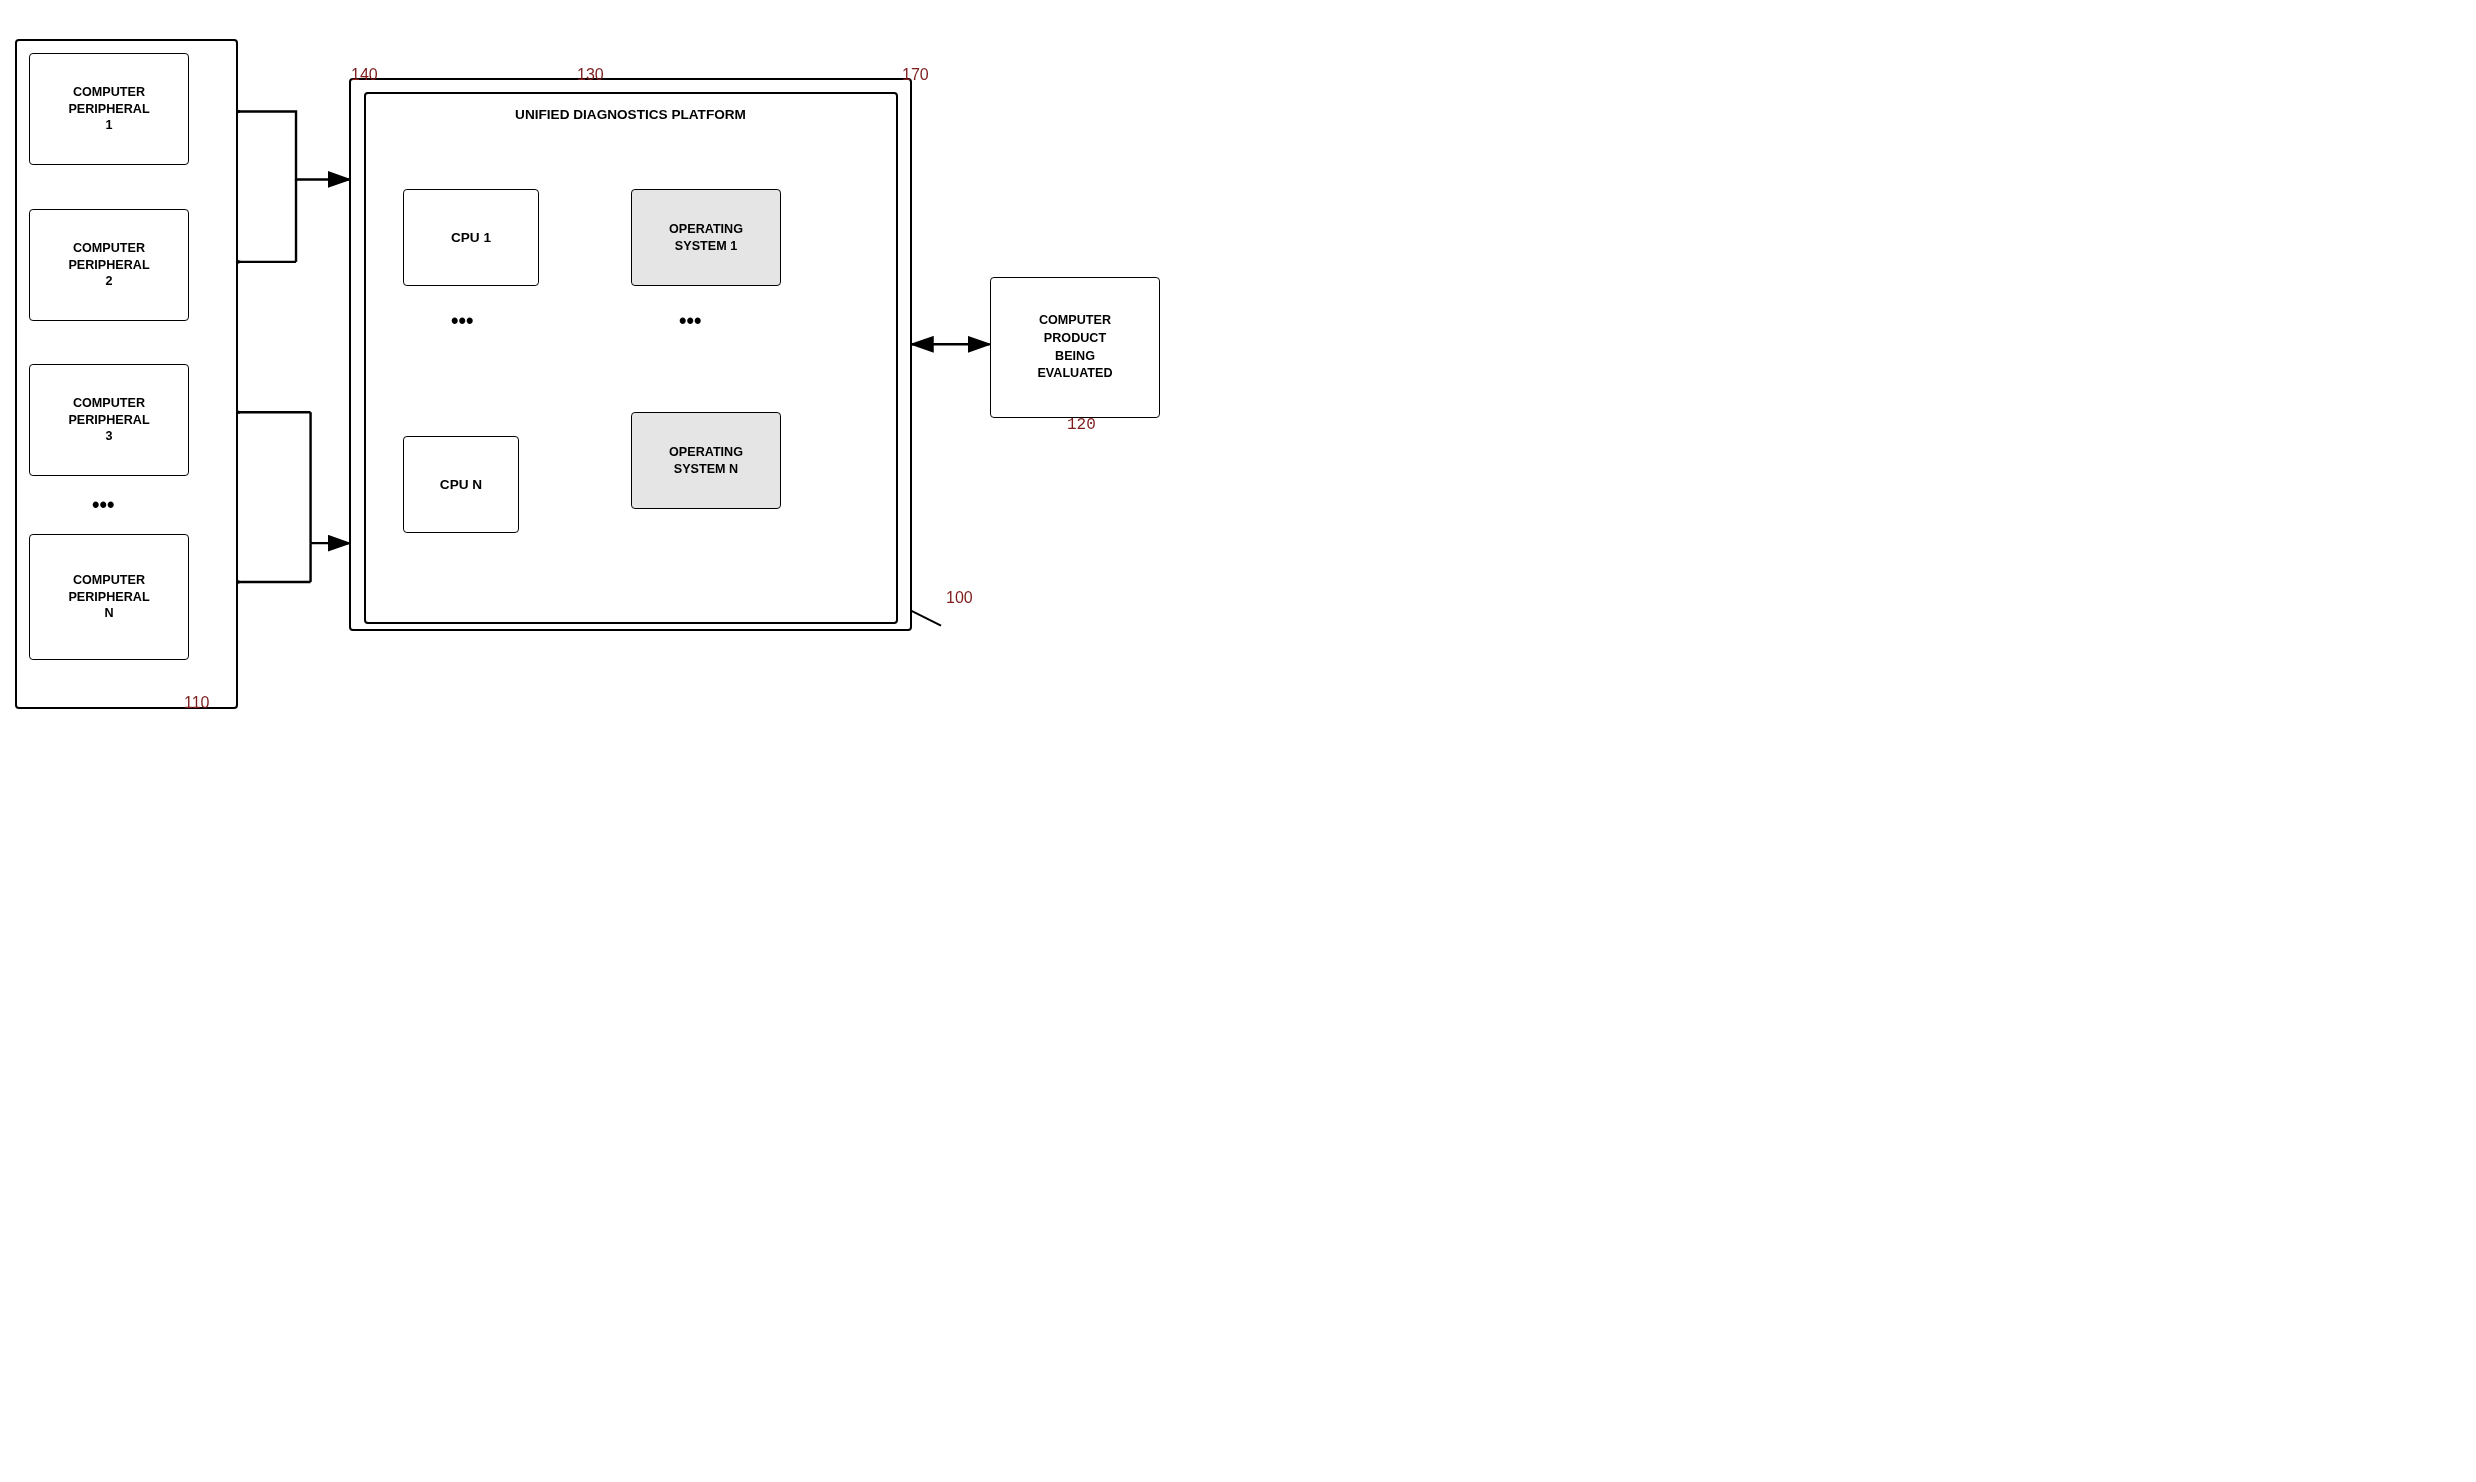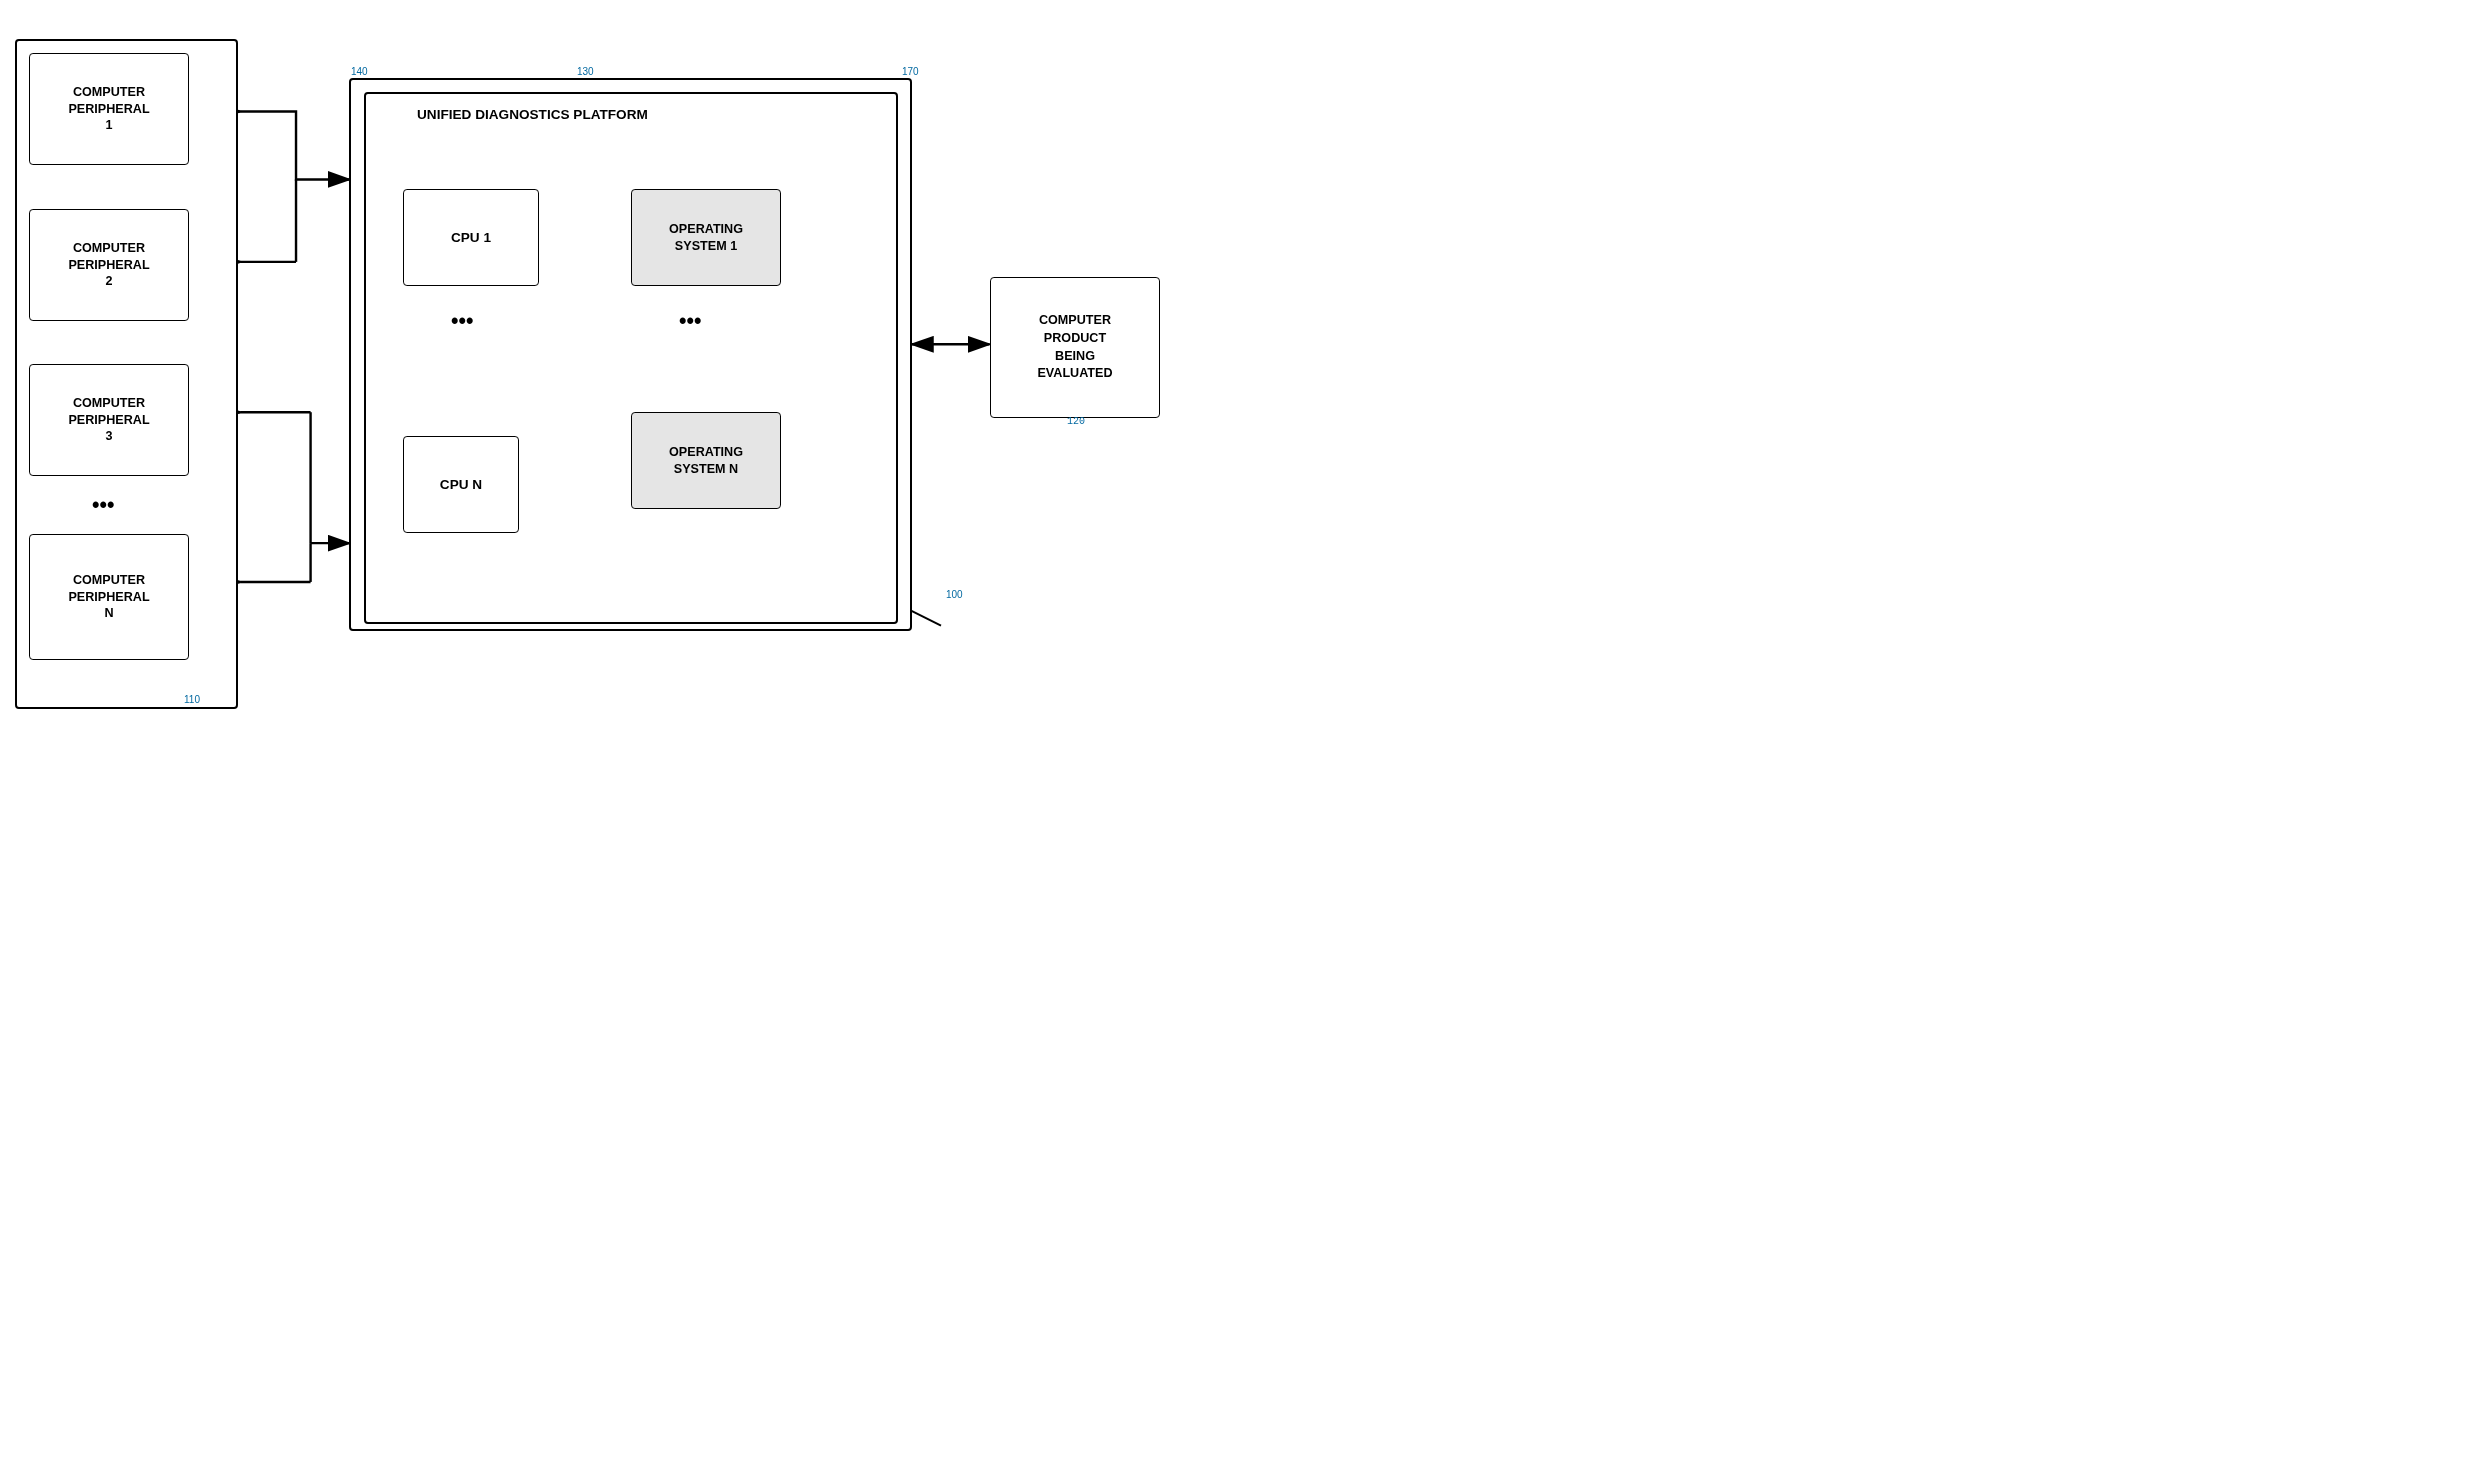--- a/index.html
+++ b/index.html
@@ -86,30 +86,30 @@
       align-items: center;
       justify-content: center;
       text-align: center;
       font-size: 12.6px;
       font-weight: bold;
       line-height: 1.3;
     }
 
     .label-ref {
       position: absolute;
-      font-size: 10px;
+      font-size: 16px;
       font-family: Arial, sans-serif;
-      color: #0369a1;
+      color: #7f1d1d;
     }
 
     .diagram-title {
       position: absolute;
       font-size: 13.6px;
       font-weight: bold;
-      text-align: left;
+      text-align: center;
     }
 
     
     svg.arrows {
       position: absolute;
       top: 0;
       left: 0;
       width: 100%;
       height: 100%;
       pointer-events: none;

